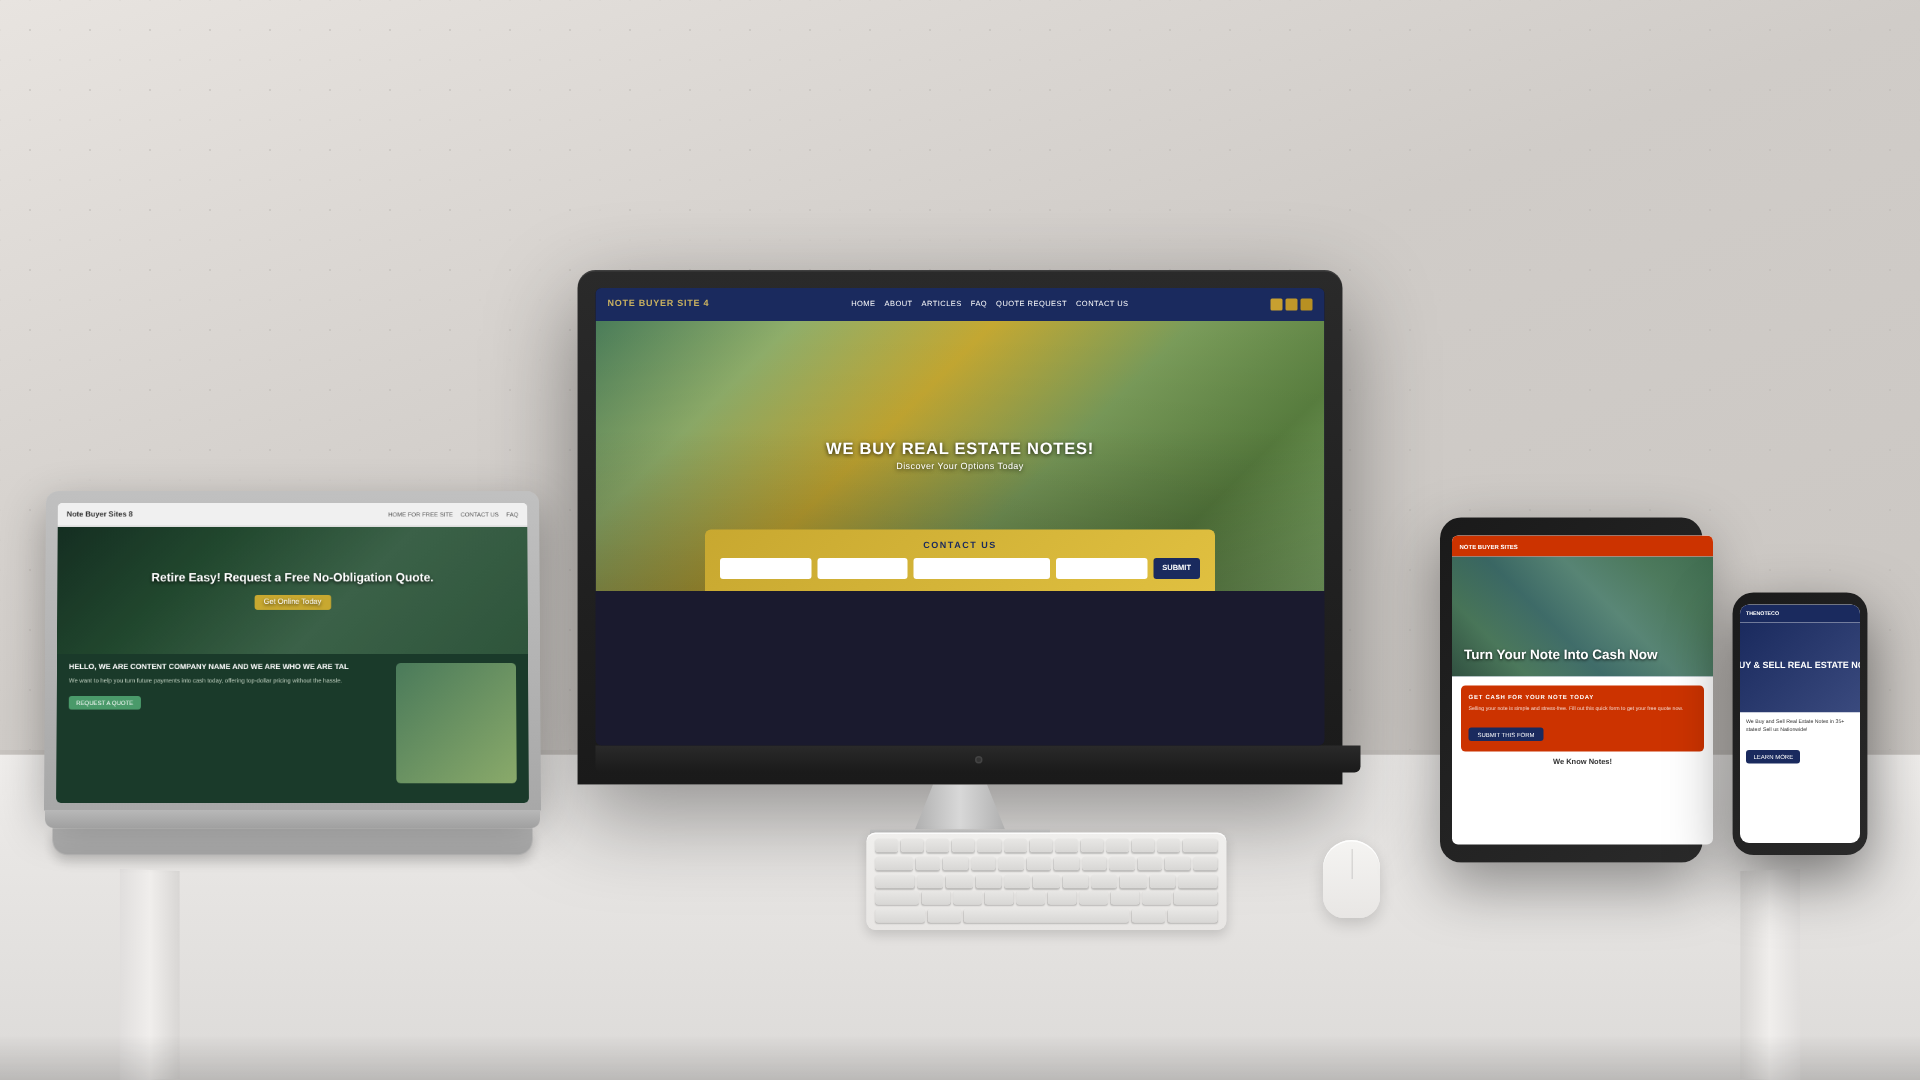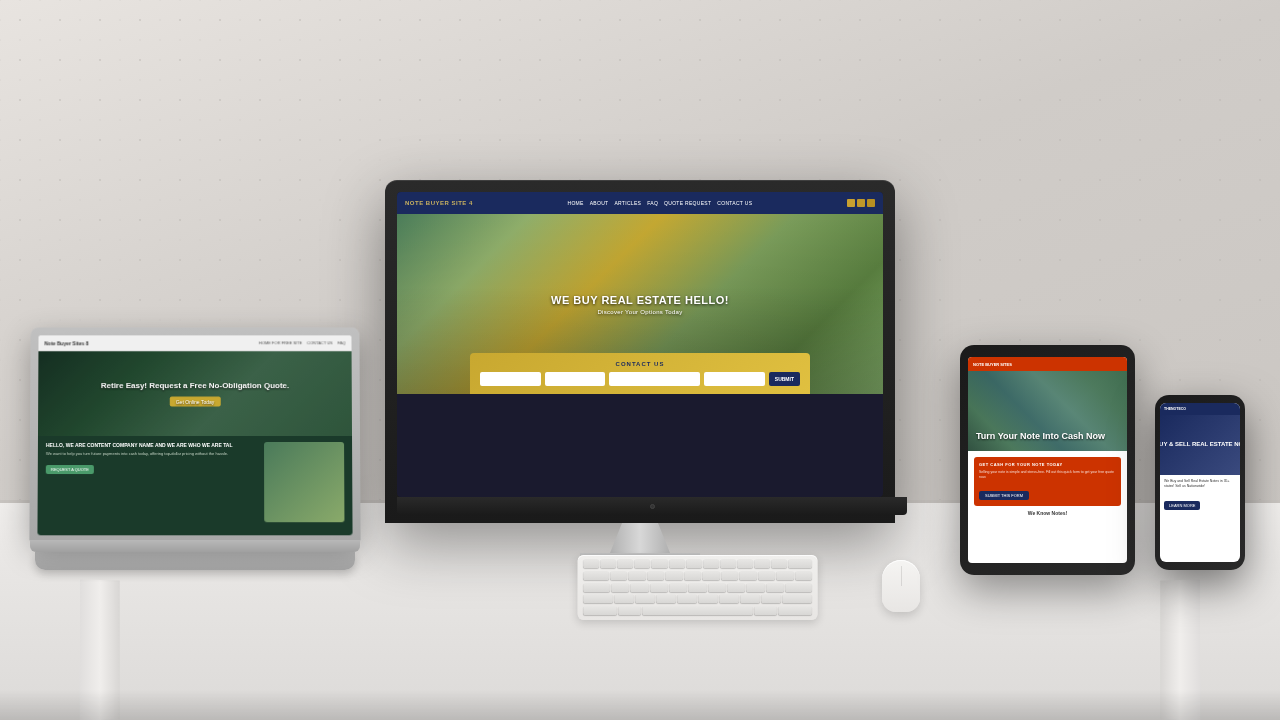--- a/index.html
+++ b/index.html
@@ -458,21 +458,21 @@
     .tablet-frame {
       width: 175px;
       height: 230px;
       background: linear-gradient(135deg, #1a1a1a 0%, #2a2a2a 100%);
       border-radius: 14px;
       padding: 12px 8px;
       box-shadow: 0 15px 40px rgba(0,0,0,0.4);
     }
 
     .tablet-screen {
-      width: 159px;
+      width: 174px;
       height: 206px;
       background: white;
       border-radius: 4px;
       overflow: hidden;
     }
 
     .tablet-nav {
       background: #cc3300;
       height: 14px;
       display: flex;
@@ -709,21 +709,21 @@
         </div>
       </div>
 
       <div class="monitor-hero">
         <div class="monitor-hero-bg">
 
           <div style="position:absolute;inset:0;background:linear-gradient(180deg, transparent 40%, rgba(0,0,0,0.2) 100%);"></div>
         </div>
         <div class="house-overlay"></div>
         <div class="monitor-hero-text">
-          <div class="monitor-hero-title">WE BUY REAL ESTATE HELLO!</div>
+          <div class="monitor-hero-title">WE BUY REAL ESTATE NOTES!</div>
           <div class="monitor-hero-subtitle">Discover Your Options Today</div>
         </div>
 
         <div class="monitor-contact-form">
           <div class="monitor-form-title">CONTACT US</div>
           <div class="monitor-form-fields">
             <div class="monitor-form-input"></div>
             <div class="monitor-form-input"></div>
             <div class="monitor-form-input" style="flex:1.5;"></div>
             <div class="monitor-form-input"></div>

